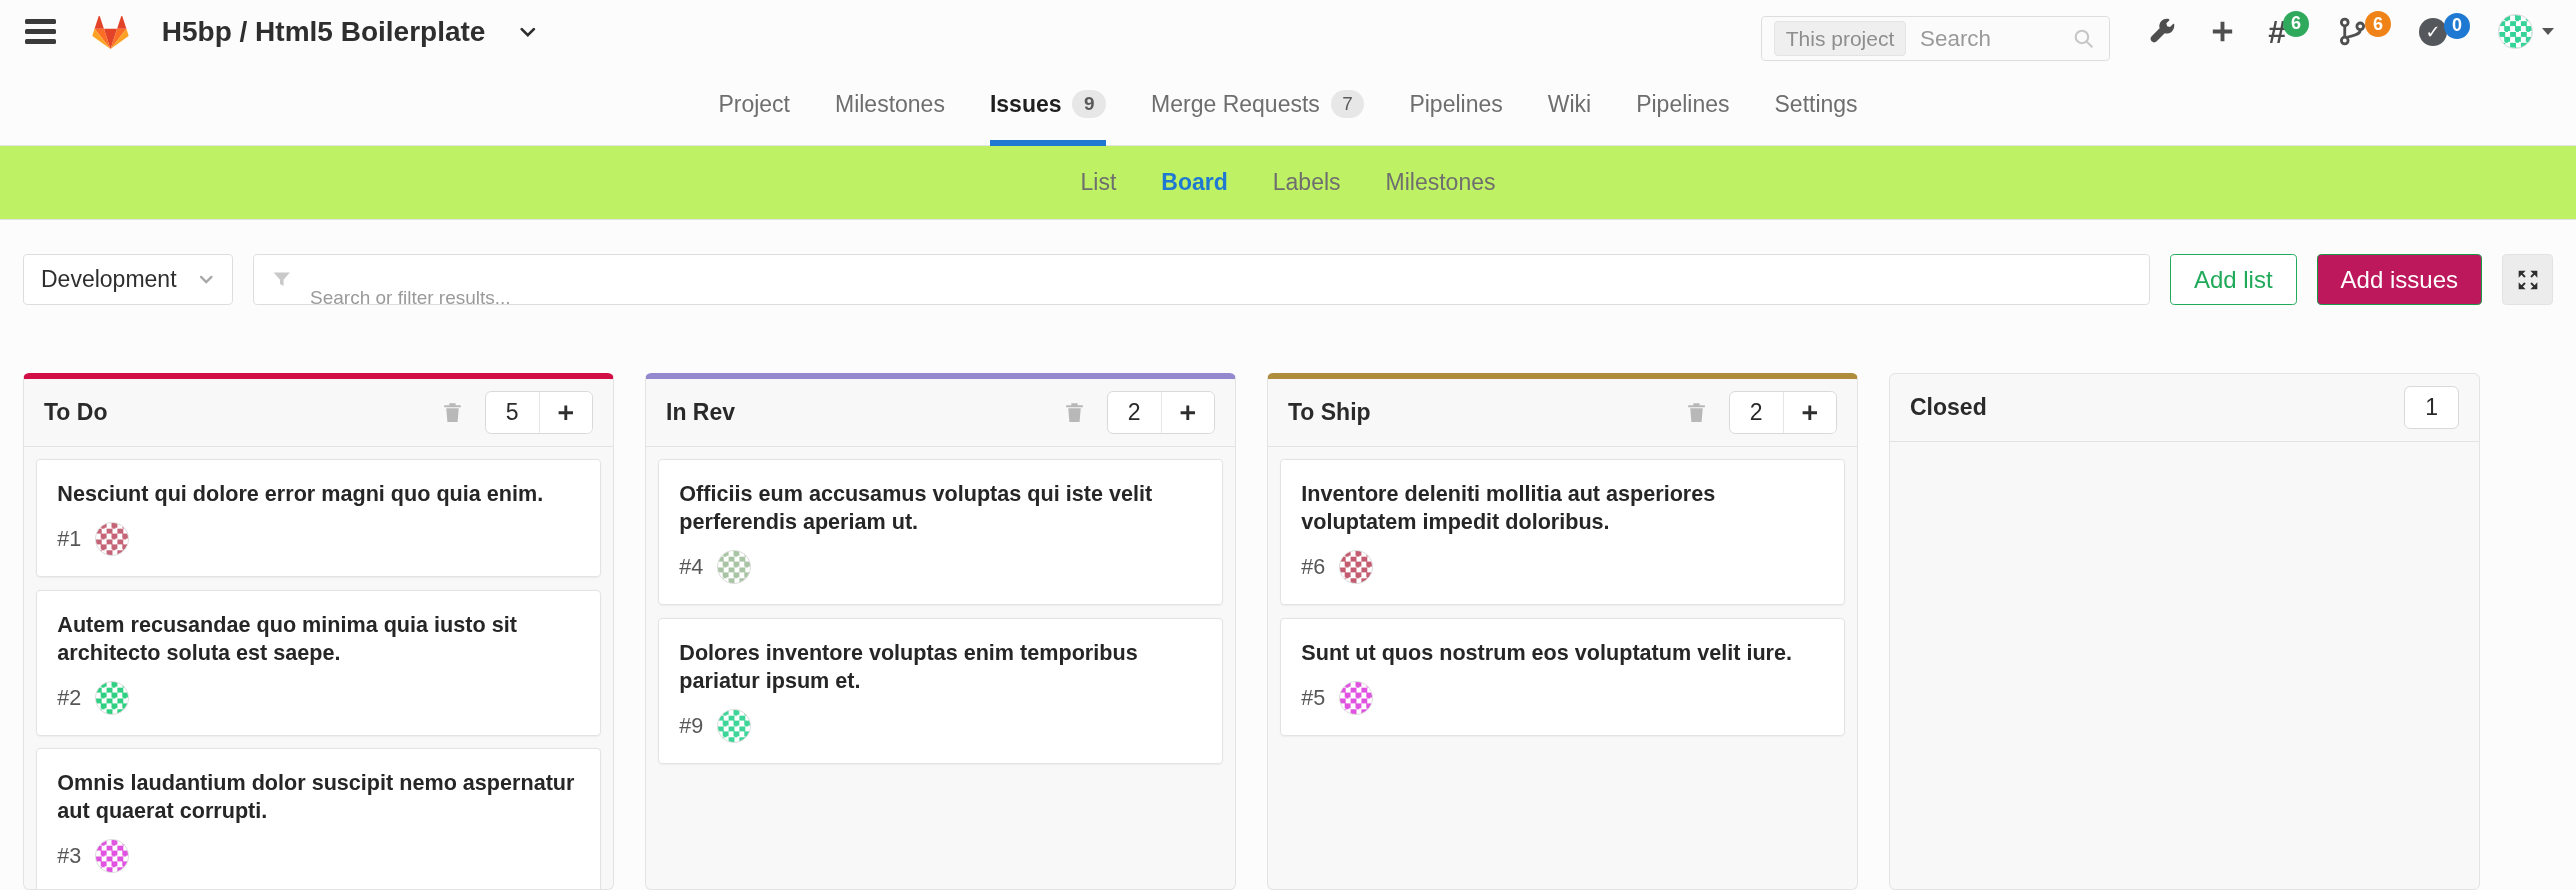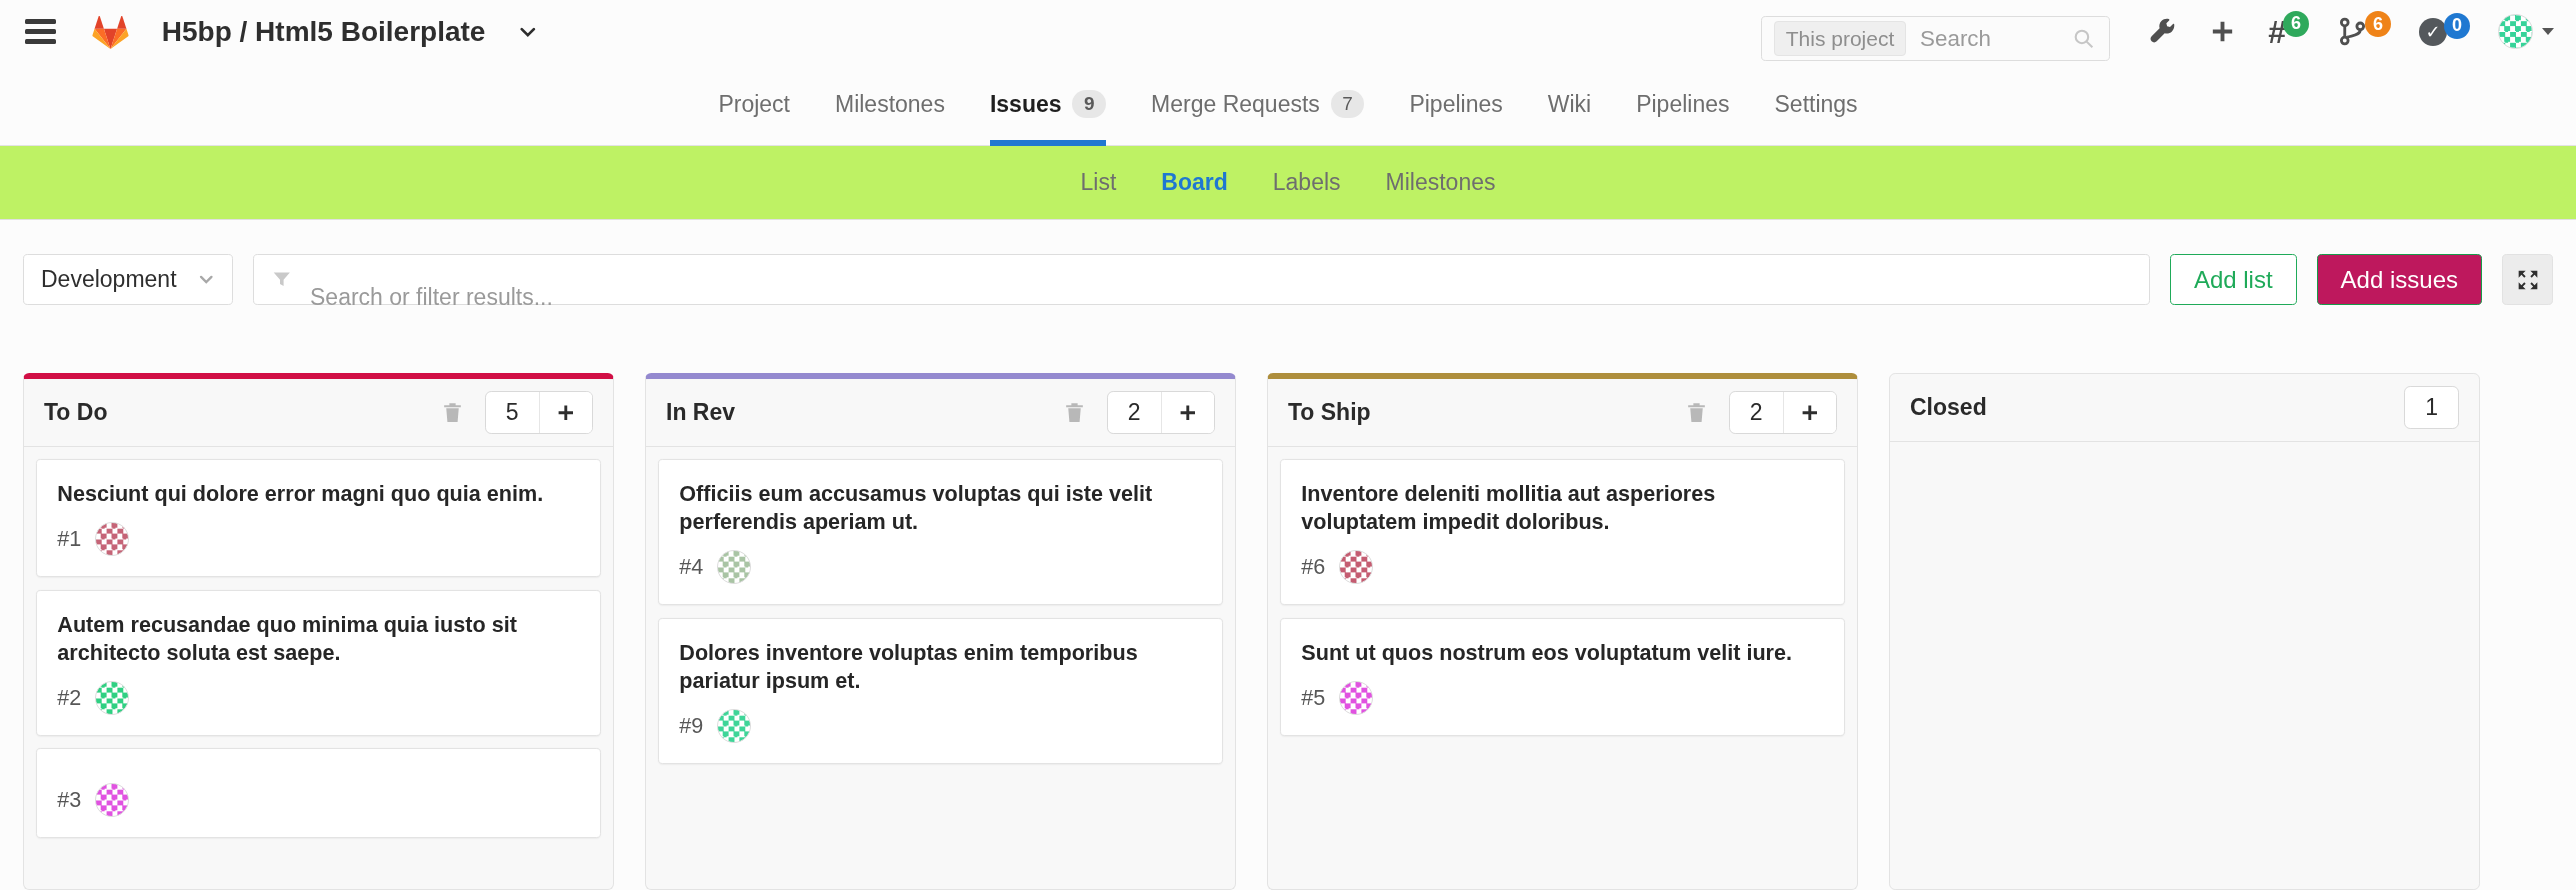--- a/index.html
+++ b/index.html
@@ -46,21 +46,21 @@
 
   
   .board-subnav { height:74px; background:#bef264; border-bottom:0.8px solid #e0e0e0; display:flex; align-items:center; justify-content:center; gap:45px; }
   .subnav-link { font-size:23px; color:#6e6e6e; text-decoration:none; cursor:pointer; }
   .subnav-link.active { color:#1f78d1; font-weight:700; }
 
   
   .filter-row { height:119px; display:flex; align-items:center; padding:0 23px; gap:20px; background:#fcfcfc; }
   .dropdown { height:51px; min-width:196px; background:#fff; border:0.8px solid #ddd; border-radius:4.6px; display:flex; align-items:center; justify-content:space-between; padding:0 17px; font-size:23px; color:#2e2e2e; gap:20px; cursor:pointer; }
   .filter-input { flex:1; height:51px; background:#fff; border:0.8px solid #ddd; border-radius:4.6px; display:flex; align-items:center; padding:0 17px; gap:15.4px; }
-  .filter-input input { border:none; outline:none; background:transparent; flex:1; font-size:23px; color:#8b5cf6; font-family:inherit;margin-top:36px; }
+  .filter-input input { border:none; outline:none; background:transparent; flex:1; font-size:19px; color:#8b5cf6; font-family:inherit;margin-top:36px; }
   .filter-input input::placeholder { color:#9a9a9a; }
   .btn-outline { height:51px; padding:0 23px; background:#fff; border:1.5px solid #1faa59; color:#1faa59; border-radius:4.6px; font-size:24px; cursor:pointer; }
   .btn-green { height:51px; padding:0 23px; background:#be185d; border:0.8px solid #189a4a; color:#fff; border-radius:4.6px; font-size:24px; cursor:pointer; }
   .btn-fullscreen { width:51px; height:51px; background:#ececec; border:0.8px solid #e2e2e2; border-radius:4.6px; display:flex; align-items:center; justify-content:center; cursor:pointer; }
 
   
   .board { display:flex; align-items:stretch; gap:31px; padding:34px 23px 0; background:#fcfcfc; height:551px; overflow:hidden; }
   .column { width:591px; flex:none; background:#f8f8f8; border:0.8px solid #e3e3e3; border-radius:6.2px; display:flex; flex-direction:column; overflow:hidden; }
   .column.accented { border-top:6.2px solid var(--c,#e3e3e3); }
   .col-header { min-height:68px; display:flex; align-items:center; padding:9px 20px; gap:17px; border-bottom:0.8px solid #e3e3e3; }
@@ -249,20 +249,21 @@
           </div>
       </li>
       <li class="card">
         <h4 class="card-title">Autem recusandae quo minima quia iusto sit architecto soluta est saepe.</h4>
         <div class="card-meta">
             <span class="issue-id">#2</span>
             <span class="identicon" style="--c: #2fd082;"></span>
           </div>
       </li>
       <li class="card">
+        <h4 class="card-title">Omnis laudantium dolor suscipit nemo aspernatur aut quaerat corrupti.</h4>
         <div class="card-meta">
             <span class="issue-id">#3</span>
             <span class="identicon" style="--c: #e052e0;"></span>
           </div>
       </li>
 
     </ul>
   </section>
 
   <section class="column accented" style="--c: #9489cf;">

